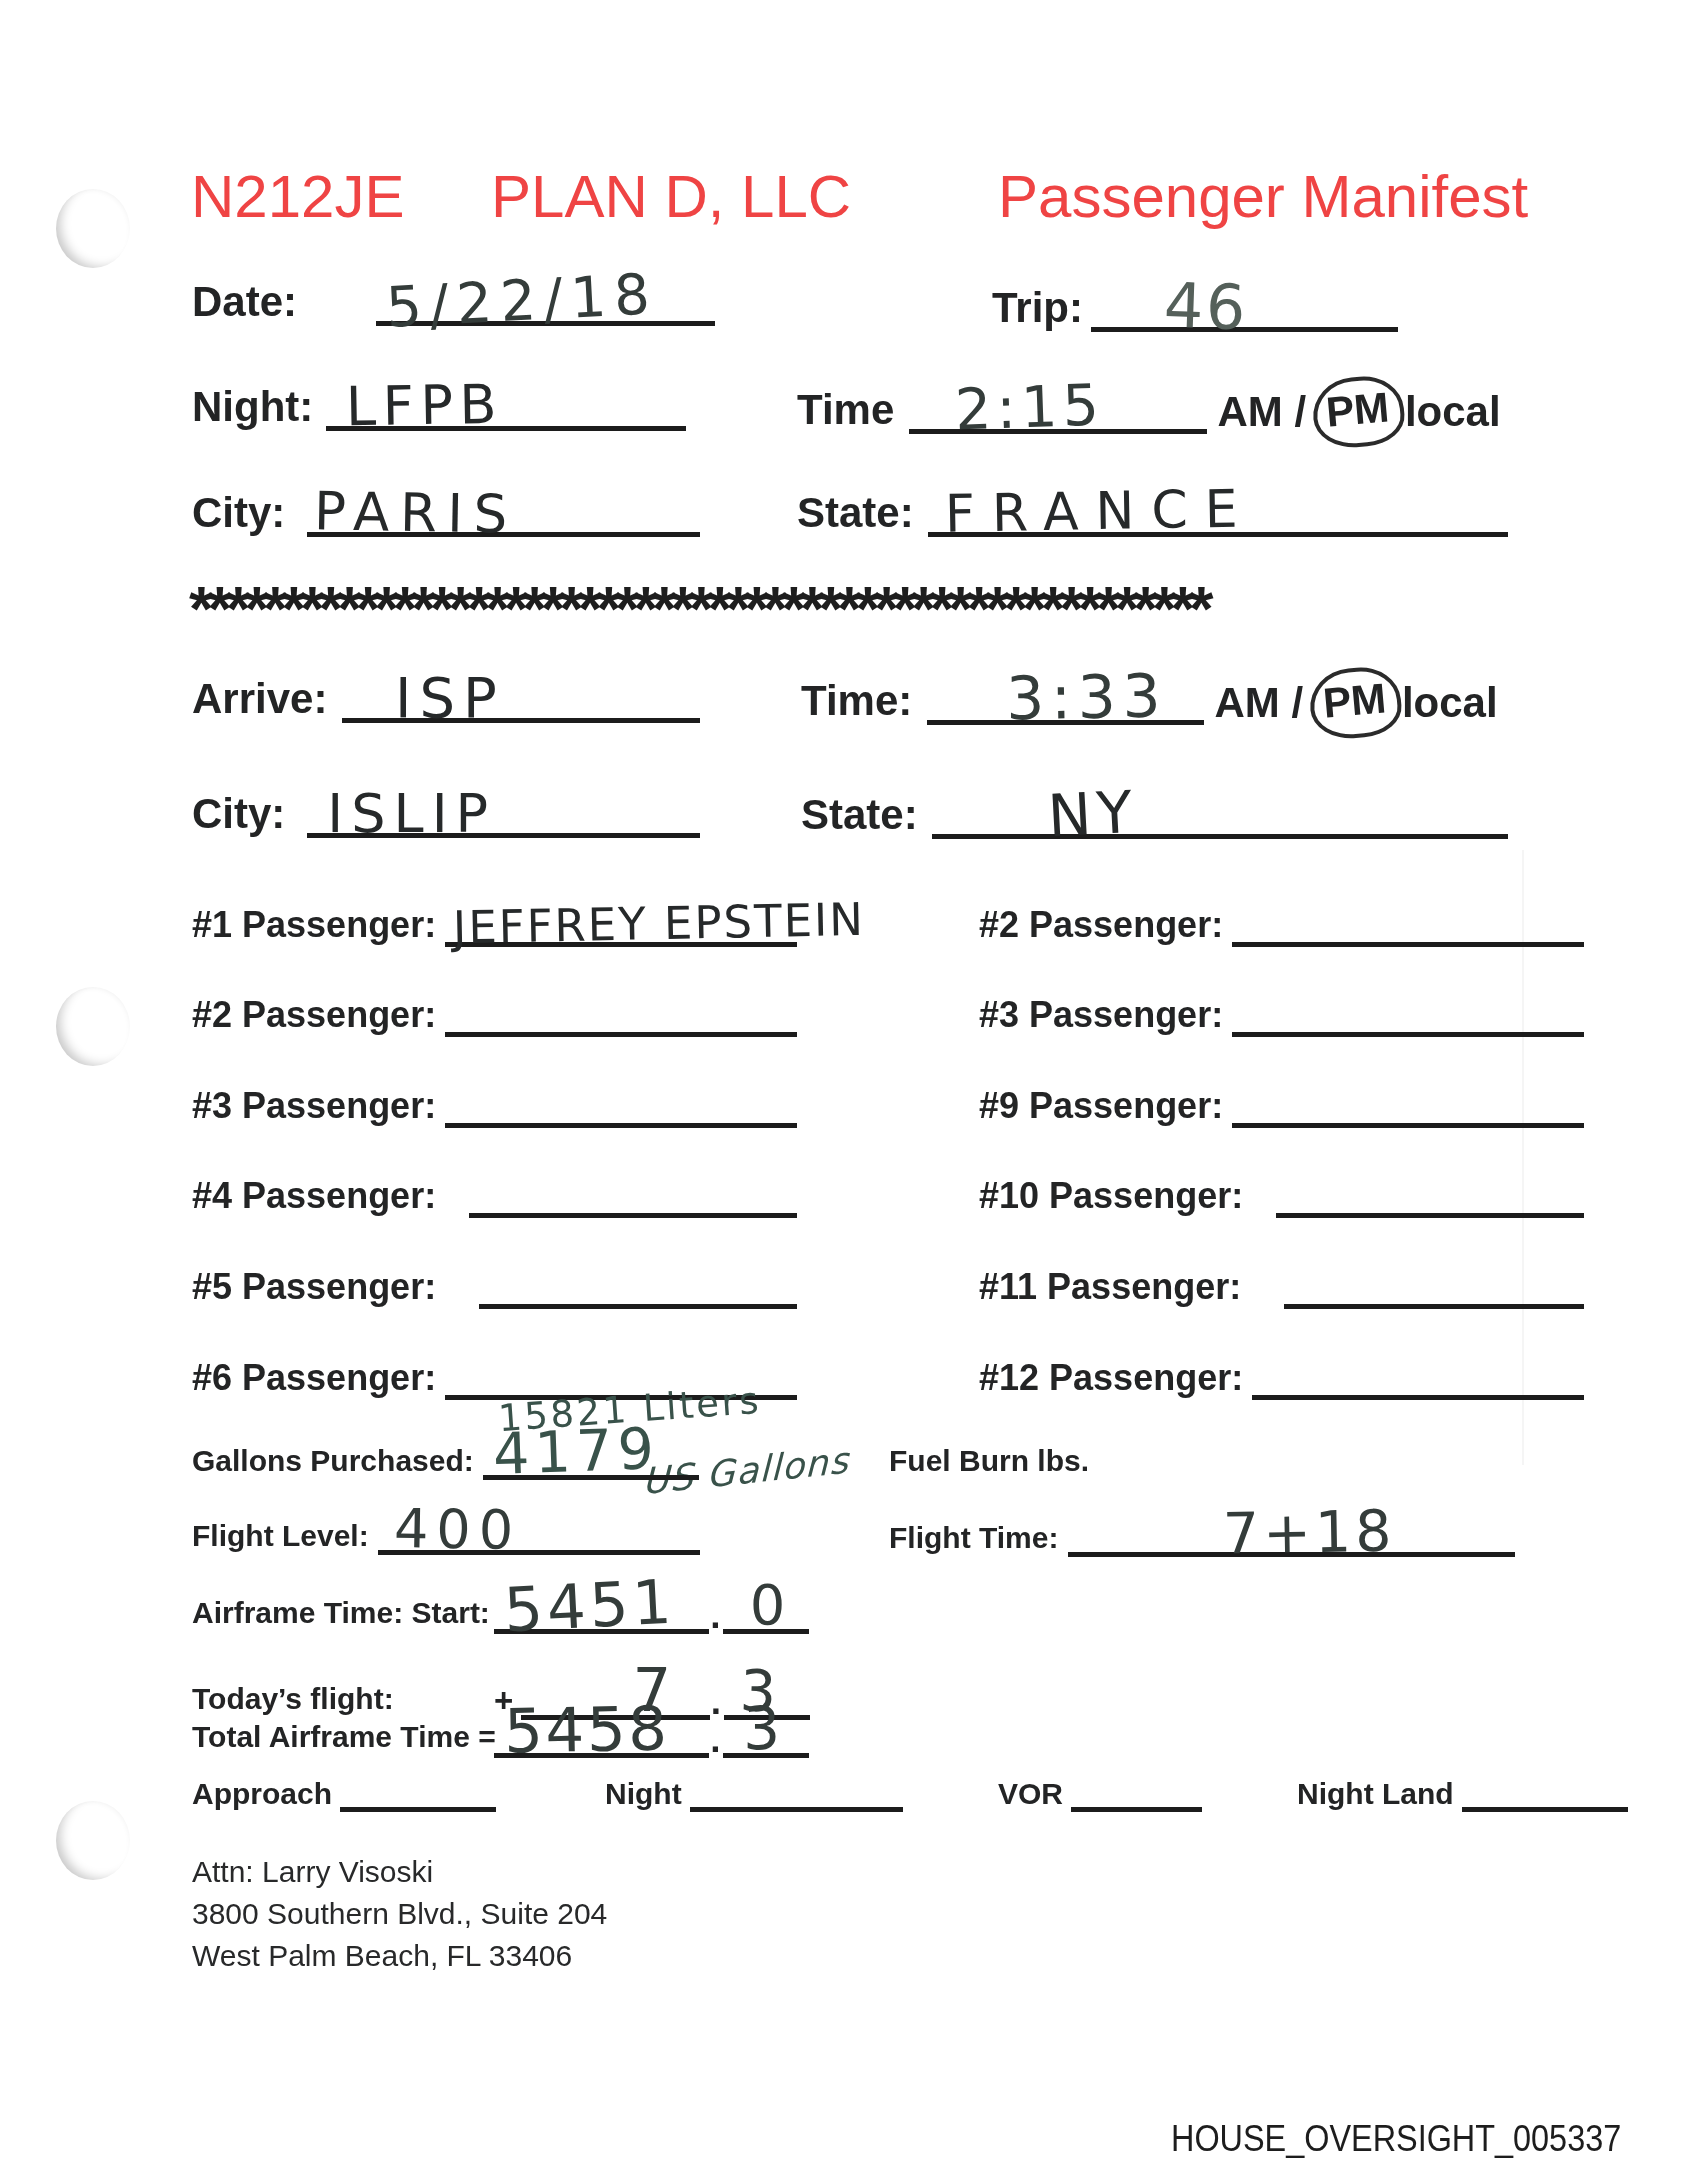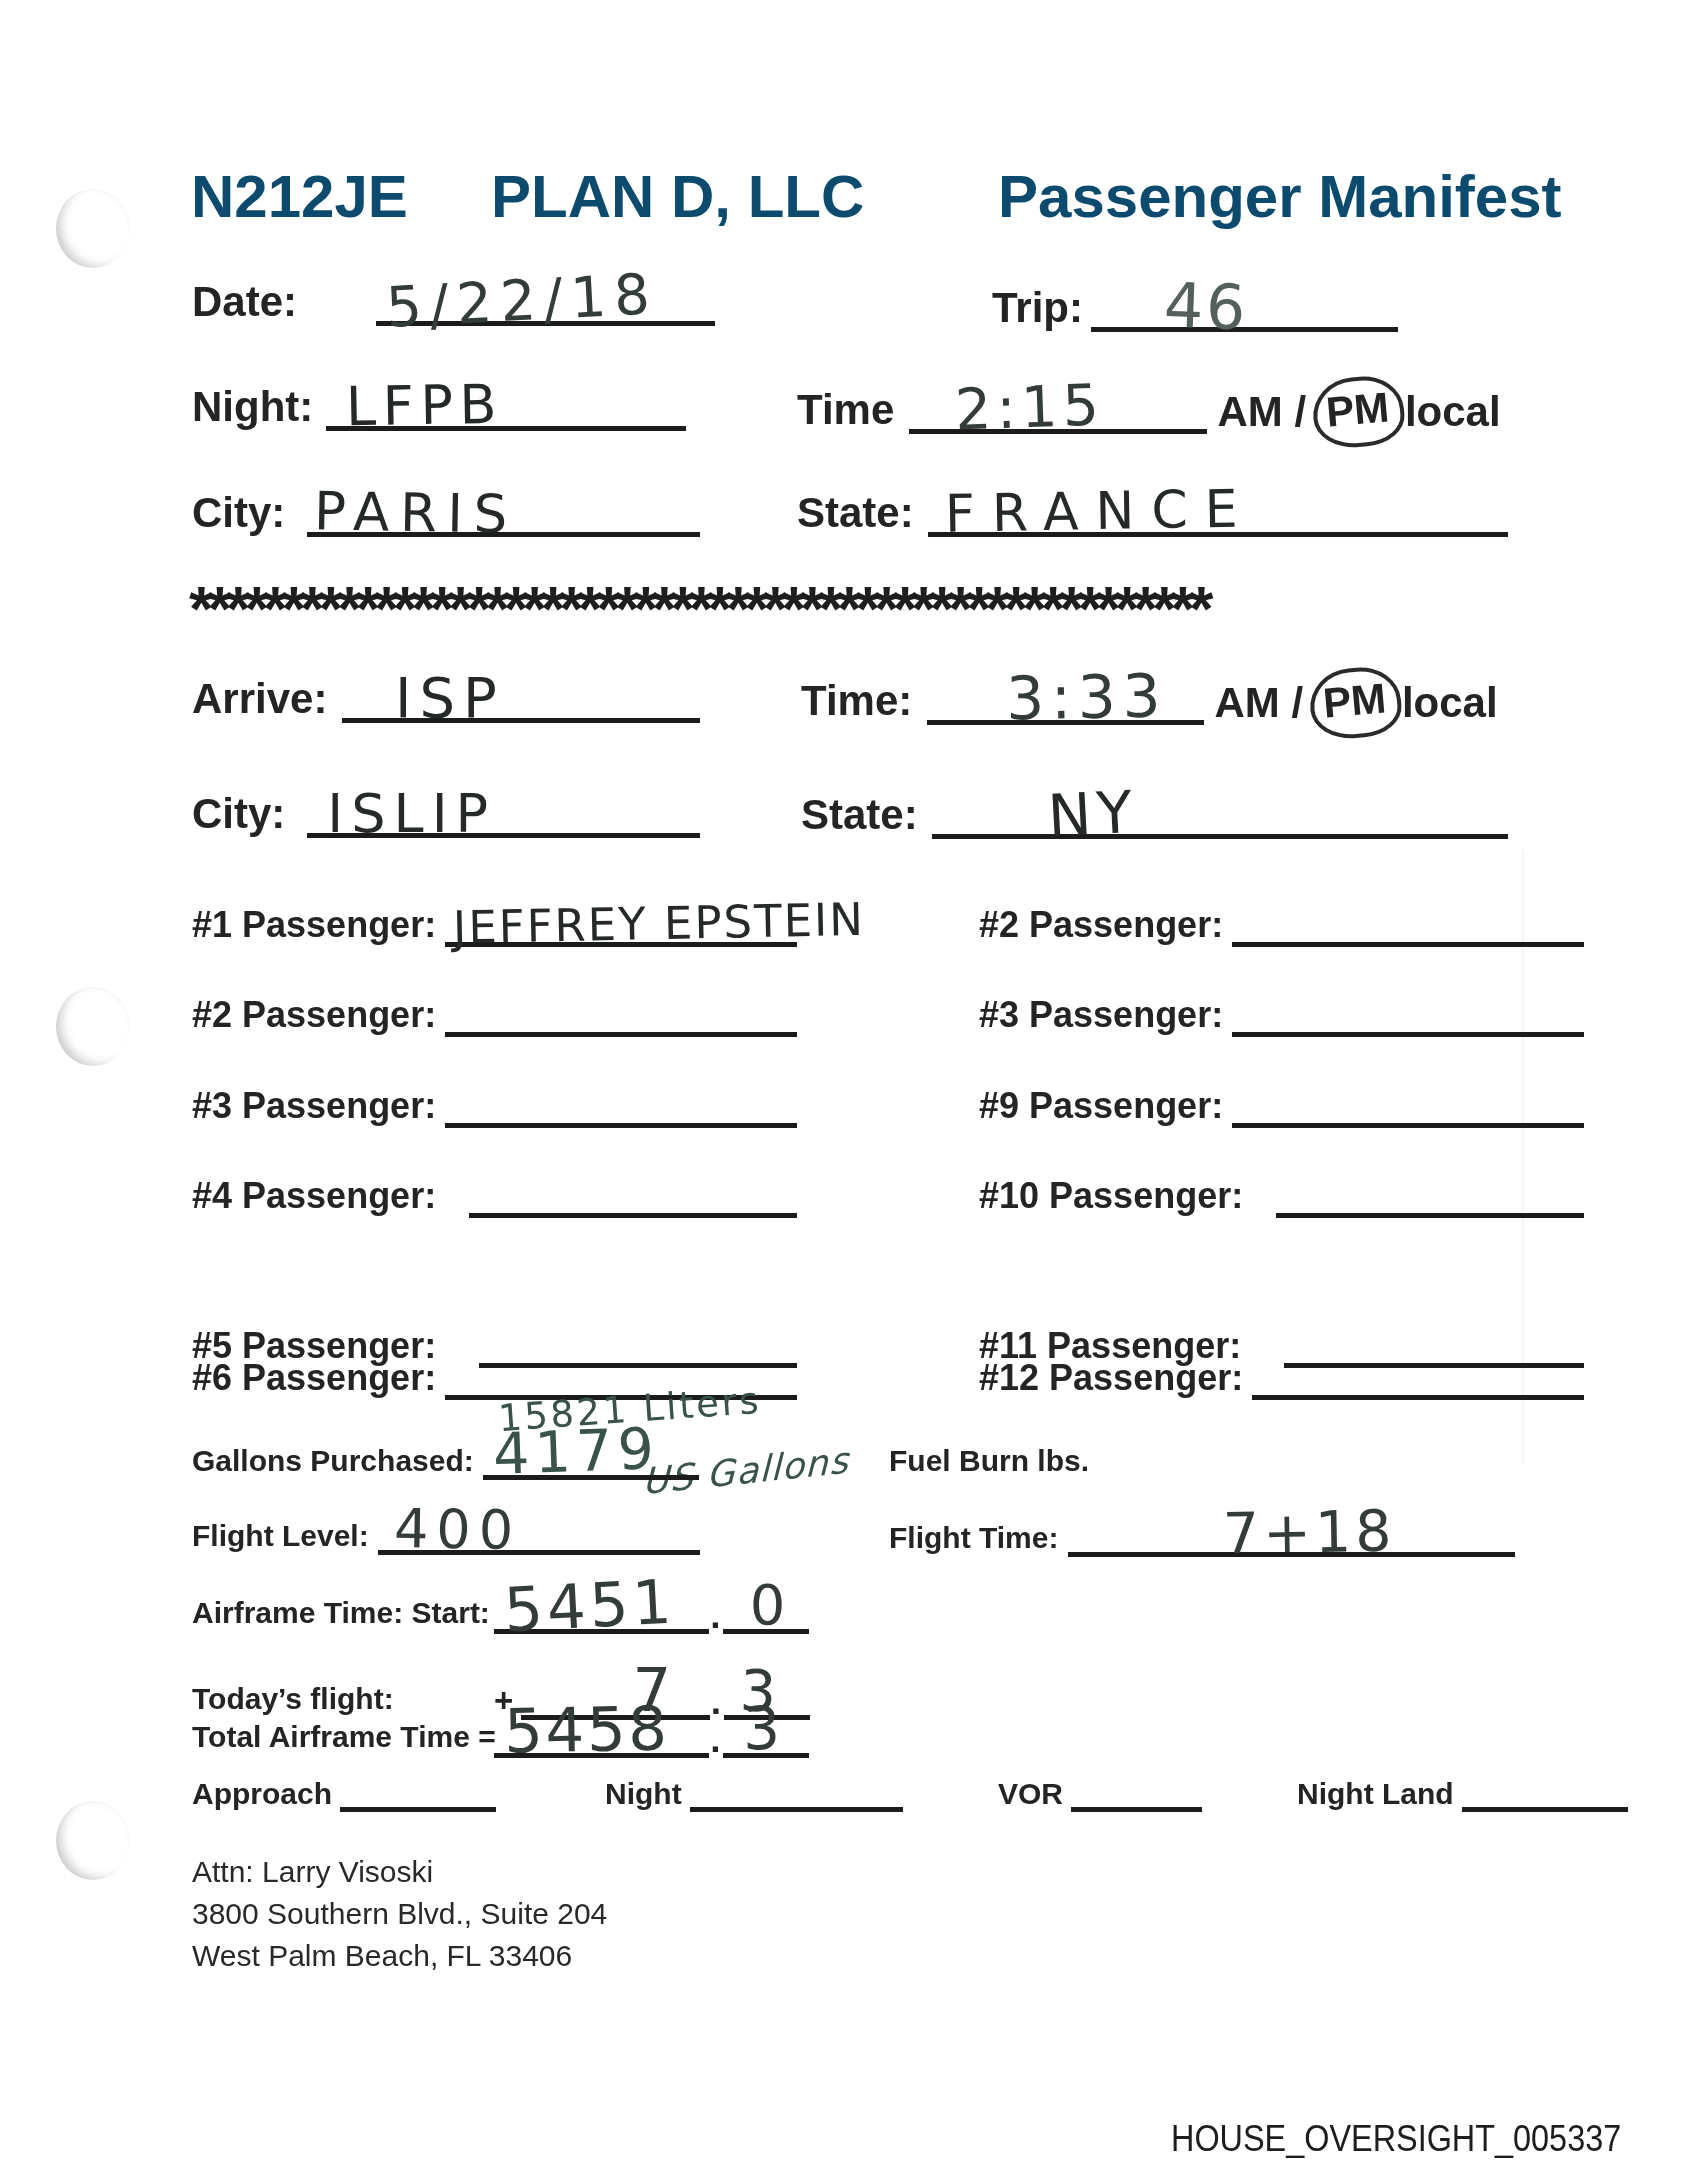--- a/index.html
+++ b/index.html
@@ -13,21 +13,21 @@
     font-family:"DejaVu Sans", sans-serif; color:var(--ink-dark);
   }
   
   .punch {
     position:absolute; left:56px; width:74px; height:79px; border-radius:50%;
     background:#fff;
     box-shadow: inset 9.3px -5.3px 10.6px -5.3px rgba(0,0,0,0.22), inset -2px 3.3px 6px -4px rgba(0,0,0,0.08);
   }
   #punch1{top:189px;} #punch2{top:987px;} #punch3{top:1801px;}
   
-  .hdr { position:absolute; top:167px; font-weight:700; font-size:60px; line-height:1; color:#0c4a6e; white-space:nowrap; }
+  .hdr { position:absolute; top:167px; font-weight:400; font-size:60px; line-height:1; color:#ef4444; white-space:nowrap; }
   #hdr-tail{left:191px;} #hdr-co{left:491px;} #hdr-title{left:998px;}
   
   .field { position:absolute; display:flex; align-items:flex-end; height:61px; }
   .flabel { font-weight:700; font-size:42px; color:#232425; white-space:pre; line-height:1; padding-bottom:2.6px; }
   .flabel-sm { font-weight:700; font-size:30px; color:#232425; white-space:pre; line-height:1; padding-bottom:4px; }
   .line { position:relative; border-bottom:5.3px solid #1c1c1c; height:100%; }
   .grow { flex:1 1 auto; }
   #f-date{top:265px;left:192px;width:523px;} #f-date .line{margin-left:79px;}
   #f-date .hw{left:10px;bottom:-8px;font-size:56px;letter-spacing:8px;transform:rotate(-3deg);}
   #f-trip{top:271px;left:992px;width:406px;} #f-trip .line{margin-left:8px;}
@@ -55,21 +55,21 @@
   
   #separator{ position:absolute; top:577px; left:189px; font-weight:700; font-size:63px;
               letter-spacing:-6px; color:#1e1e1e; line-height:1; }
   
   .prow { position:absolute; display:flex; align-items:flex-end; height:56px; }
   .plabel { font-weight:700; font-size:36px; color:#232425; white-space:pre; line-height:1; padding-bottom:4px; }
   .prow .line { flex:1 1 auto; margin-left:9.3px; }
   .prow .hw { left:8px; bottom:-4px; font-size:45px; letter-spacing:2px; color:var(--ink-black); transform:rotate(-1.2deg); }
   .pleft{left:192px;width:605px;} .pright{left:979px;width:605px;}
   #p1,#p7{top:891px;} #p2,#p8{top:981px;} #p3,#p9{top:1072px;}
-  #p4,#p10{top:1162px;gap:24px;} #p5,#p11{top:1312px;gap:34px;} #p6,#p12{top:1344px;}
+  #p4,#p10{top:1162px;gap:24px;} #p5,#p11{top:1253px;gap:34px;} #p6,#p12{top:1344px;}
   
   #f-gallons{top:1422px;left:192px;width:507px;height:58px;} #f-gallons .line{margin-left:9.3px;}
   #f-gallons .hw{left:10px;bottom:-5.3px;font-size:57px;letter-spacing:5.3px;color:var(--ink-green);transform:rotate(-2deg);}
   #note-liters{left:498px;top:1391px;font-size:37px;letter-spacing:2.6px;color:var(--ink-green);transform:rotate(-4deg);}
   #note-usgal{left:645px;top:1453px;font-size:36px;letter-spacing:1.3px;color:var(--ink-green);
               font-style:italic;transform:rotate(-6deg) skewX(-10deg);}
   #f-fuelburn{top:1422px;left:889px;width:597px;height:58px;} #f-fuelburn .line{margin-left:9.3px;}
   #f-fuelburn .hw{left:60px;bottom:-5.3px;font-size:58px;letter-spacing:5.3px;color:var(--ink-green);transform:rotate(-1deg);}
   #f-flevel{top:1497px;left:192px;width:508px;height:58px;} #f-flevel .line{margin-left:9.3px;}
   #f-flevel .hw{left:16.5px;bottom:-6.6px;font-size:54px;letter-spacing:8px;transform:rotate(1deg);}

